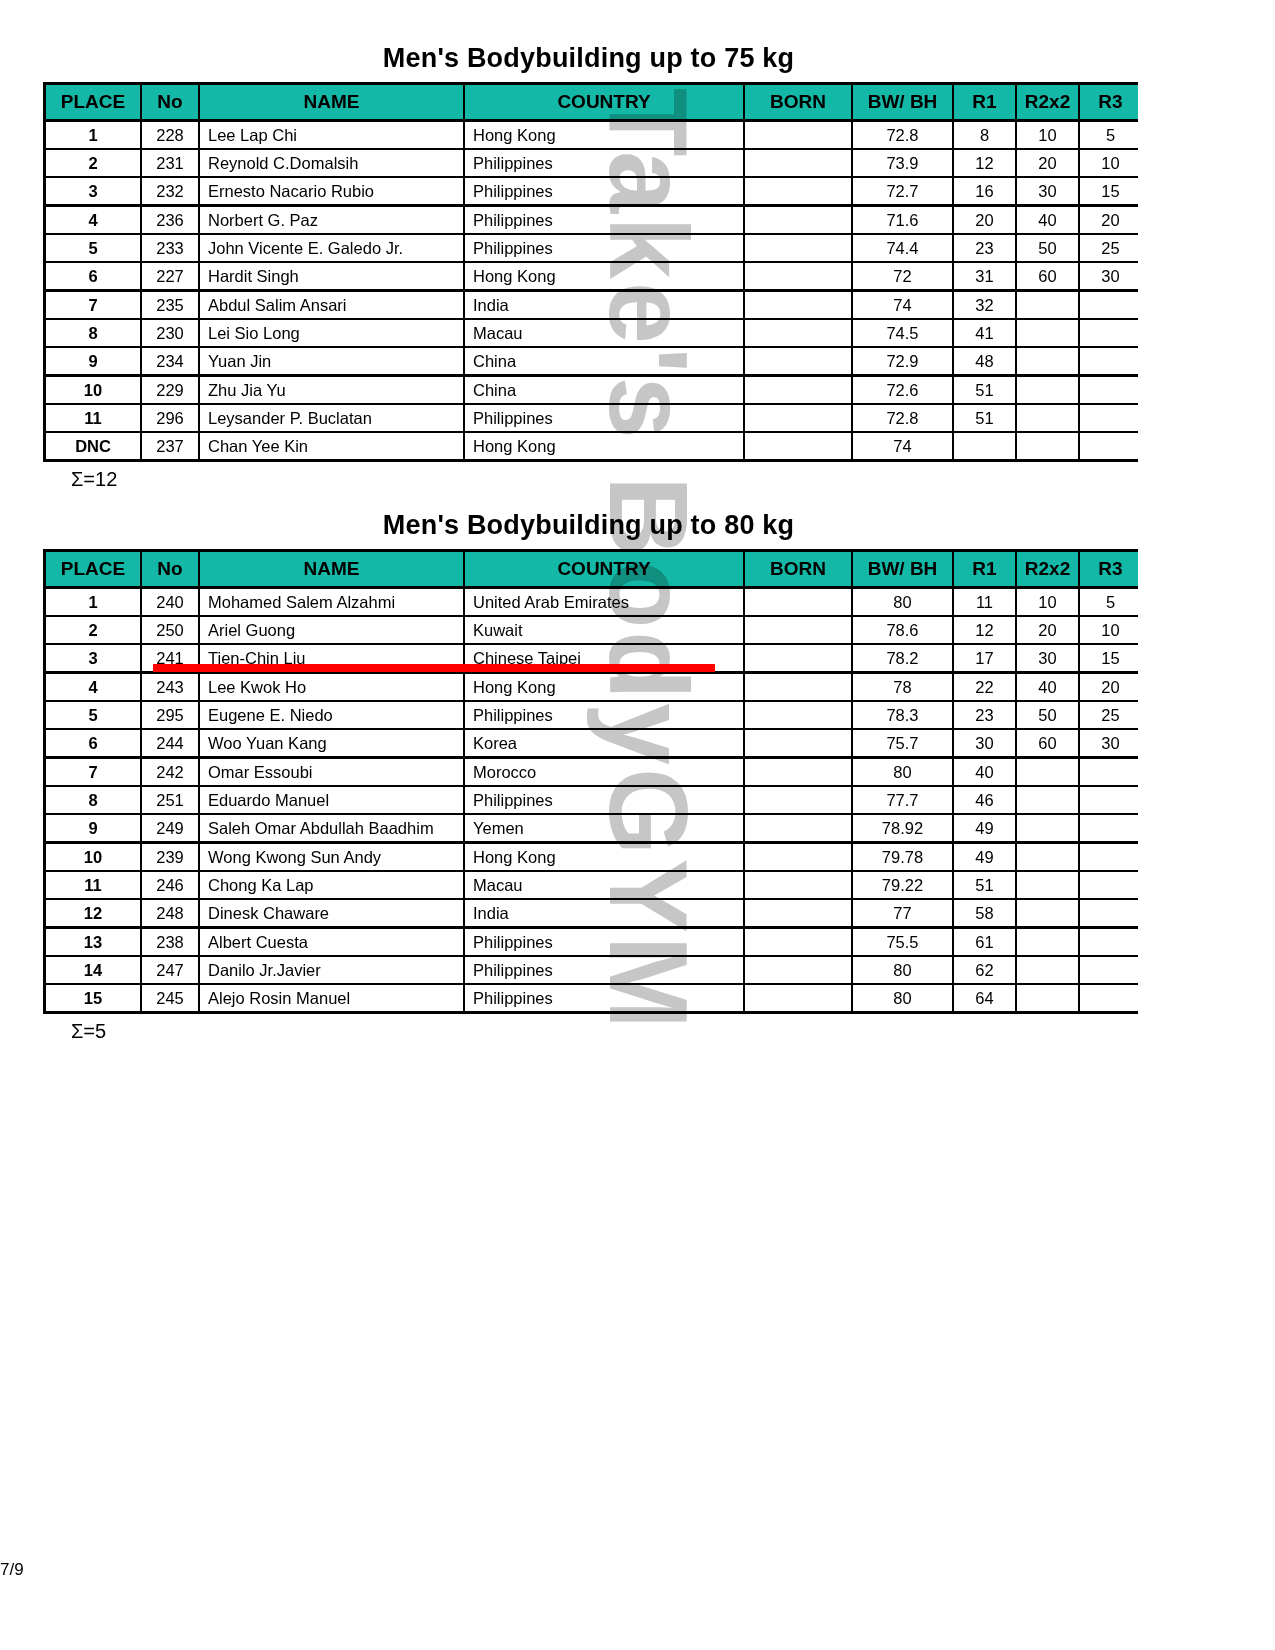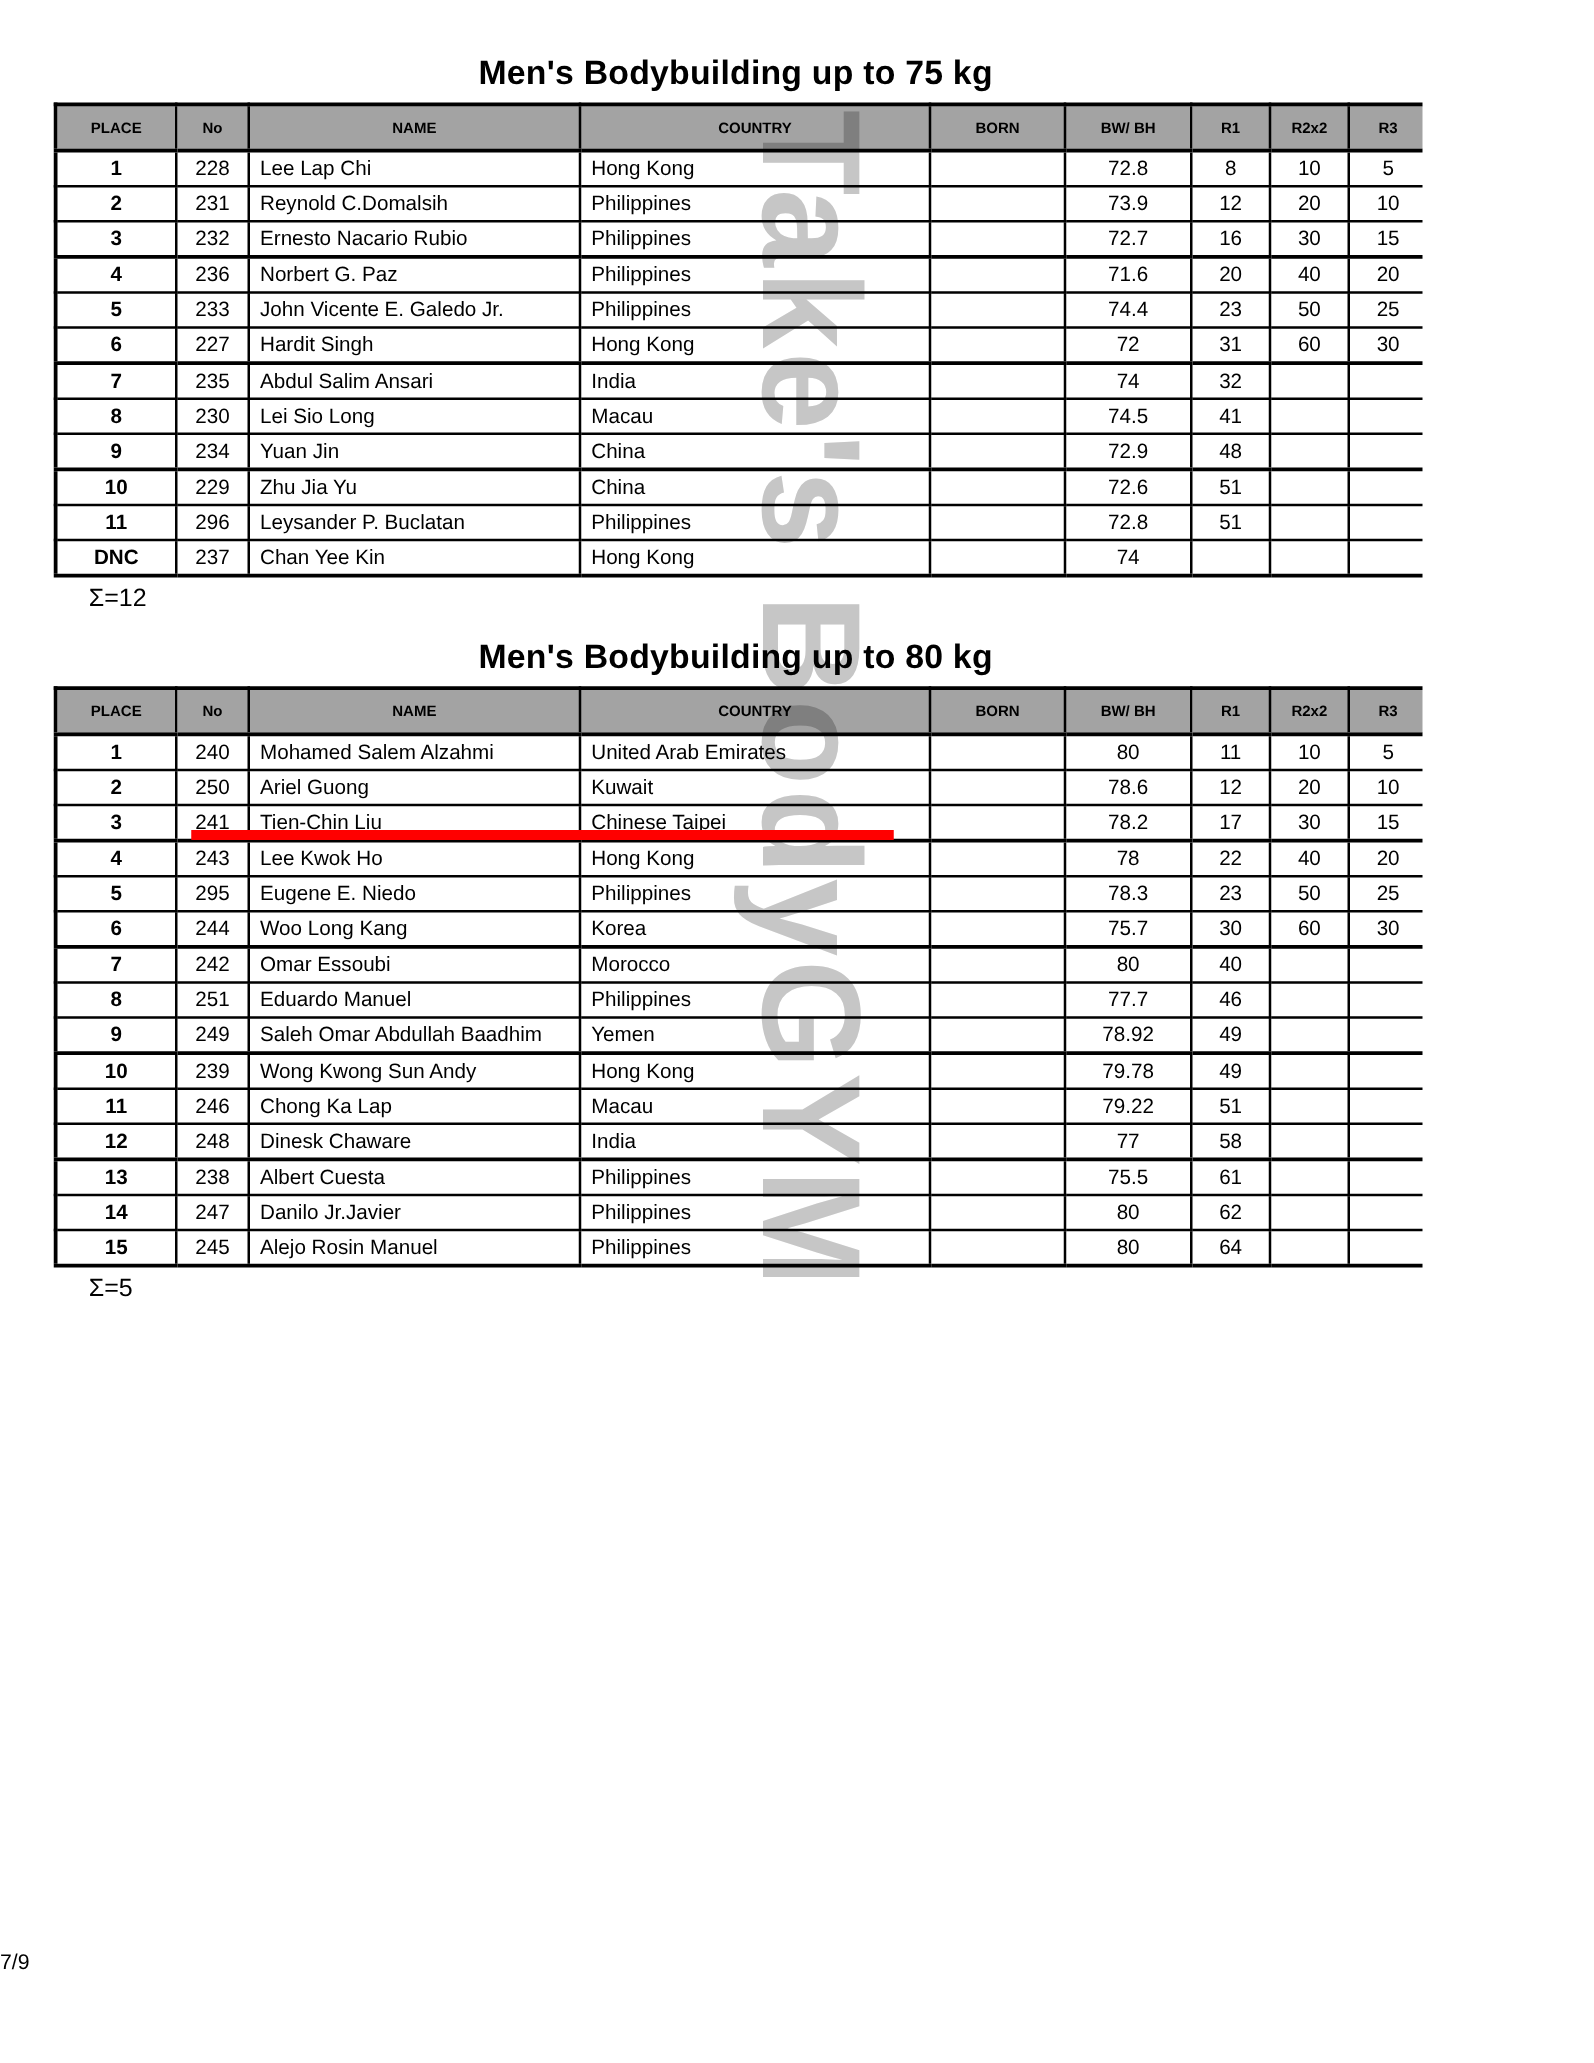--- a/index.html
+++ b/index.html
@@ -16,21 +16,21 @@
   .table-wrap { position:relative; }
   table.results {
     border-collapse:collapse; table-layout:fixed; width:1091px;
     border:3px solid #000;
   }
   table.results th, table.results td {
     border:2px solid #000; padding:0 6px; overflow:hidden; white-space:nowrap;
     font-size:16.5px; height:26px; line-height:26px; text-align:center;
   }
   table.results thead th {
-    background:#a3a3a3; font-weight:bold; font-size:12px;
+    background:#14b8a6; font-weight:bold; font-size:19px;
     height:34px; line-height:34px; border-bottom:3px solid #000;
   }
   tbody tr:nth-child(3n) td { border-bottom-width:3px; }
   
   .c0{width:82px;} .c1{width:44px;margin-left:40px;} .c2{width:251px;} .c3{width:266px;}
   .c4{width:94px;} .c5{width:87px;} .c6{width:49px;} .c7{width:49px;}
   .c8{width:49px;} .c9{width:38px;} .c10{width:82px;}
   
   tbody td.c0 { font-weight:bold; }
   tbody td.c2, tbody td.c3 { text-align:left; padding-left:8px; }
@@ -321,21 +321,21 @@
                 <td class="c5">78.3</td>
                 <td class="c6">23</td>
                 <td class="c7">50</td>
                 <td class="c8">25</td>
                 <td class="c9"></td>
                 <td class="c10">75</td>
               </tr>
               <tr>
                 <td class="c0">6</td>
                 <td class="c1">244</td>
-                <td class="c2">Woo Long Kang</td>
+                <td class="c2">Woo Yuan Kang</td>
                 <td class="c3">Korea</td>
                 <td class="c4"></td>
                 <td class="c5">75.7</td>
                 <td class="c6">30</td>
                 <td class="c7">60</td>
                 <td class="c8">30</td>
                 <td class="c9"></td>
                 <td class="c10">90</td>
               </tr>
               <tr>

